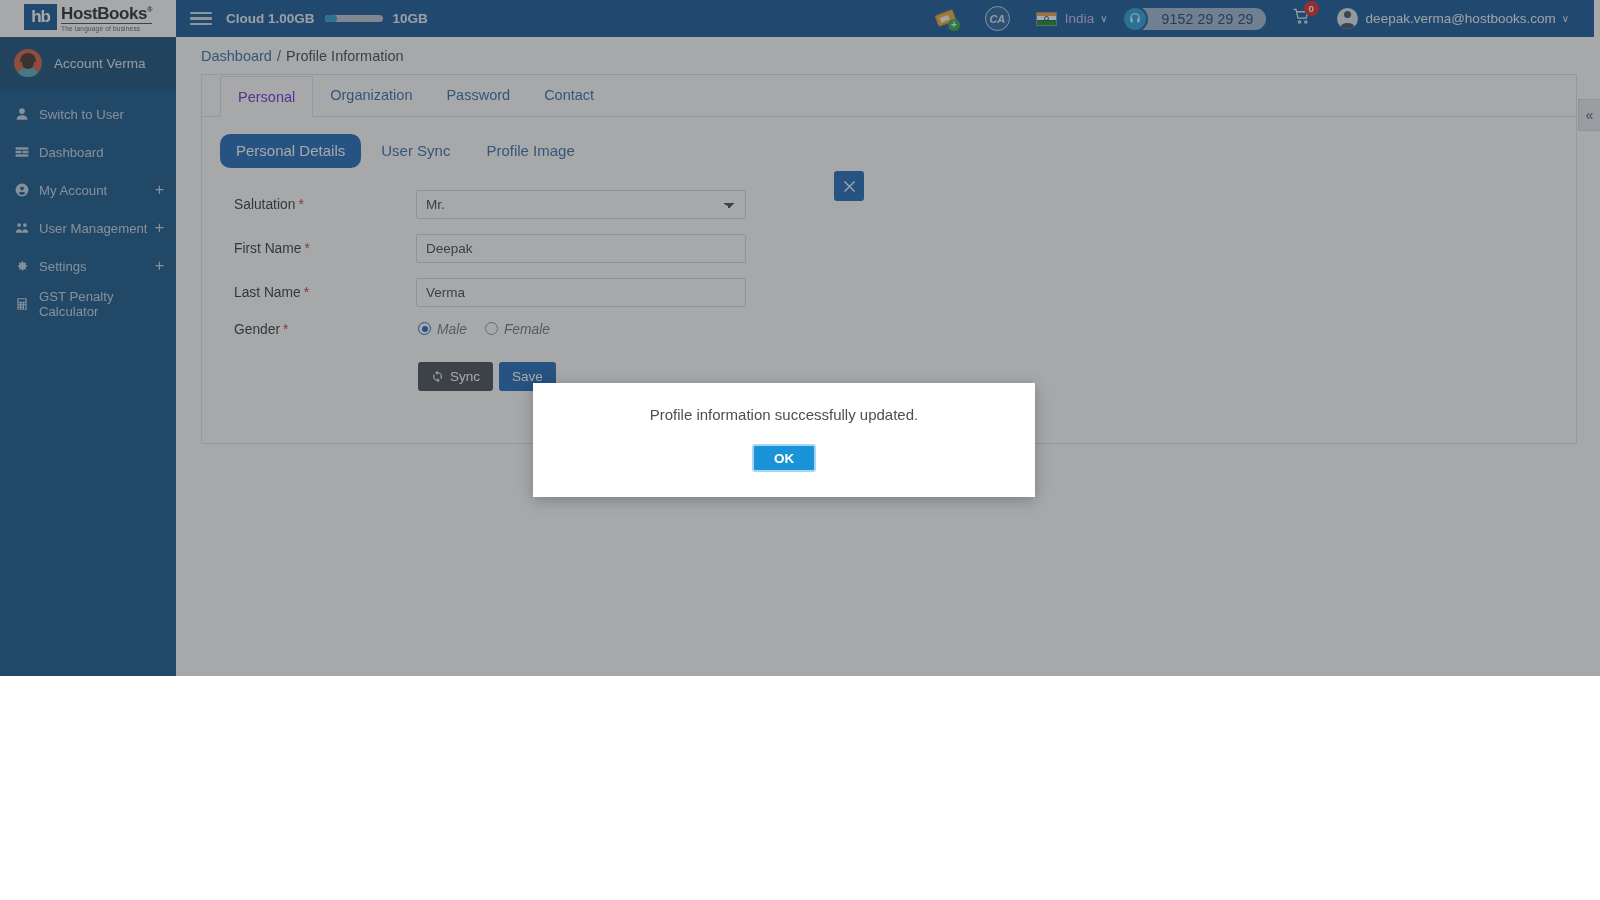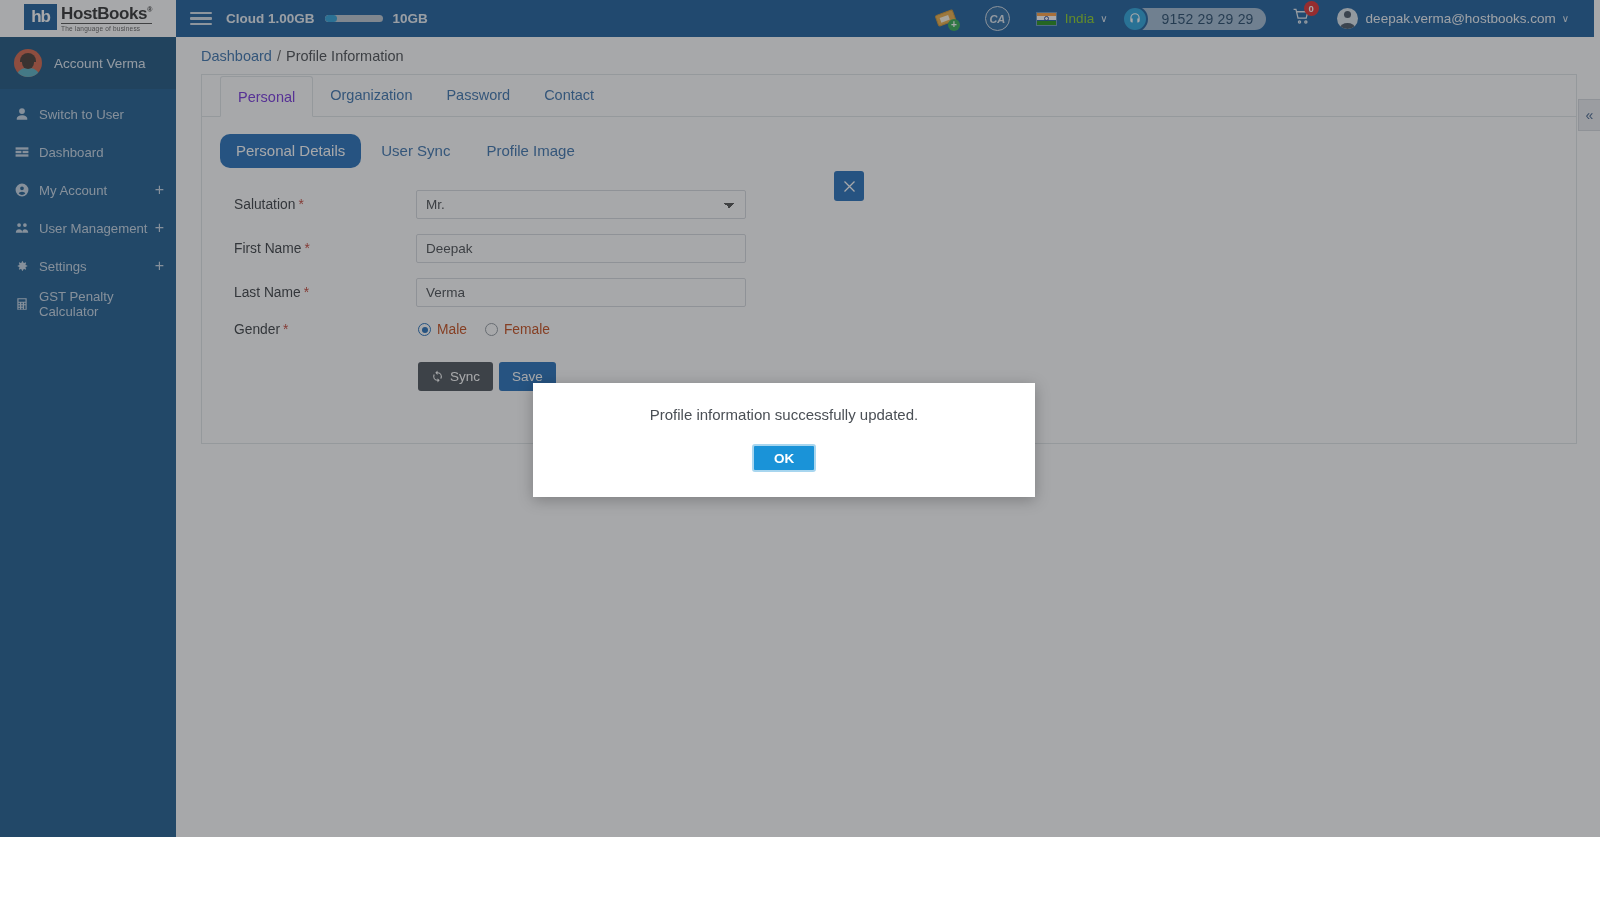--- a/index.html
+++ b/index.html
@@ -5,21 +5,21 @@
   * { box-sizing: border-box; }
   html, body {
     margin: 0; padding: 0;
     width: 1600px; height: 900px;
     overflow: hidden;
     font-family: "Liberation Sans", sans-serif;
   }
   body { background: #ffffff; }
 
   
-  #app { position: relative; width: 1600px; height: 837px; }
+  #app { position: relative; width: 1600px; height: 676px; }
 
   
   .topbar {
     position: absolute; left: 176px; top: 0; right: 6px; height: 37px;
     background: #0c5394;
     display: flex; align-items: center;
     color: #ffffff;
     z-index: 5;
   }
   .brandbox {
@@ -77,21 +77,21 @@
     display: flex; align-items: center; justify-content: center;
     background: rgba(255,255,255,0.07);
   }
 
   .flag { width: 21px; height: 14px; border: 1px solid rgba(255,255,255,.35); position: relative; overflow: hidden; }
   .flag .s1 { position: absolute; left:0; right:0; top:0; height: 33.3%; background: #ff9933; }
   .flag .s2 { position: absolute; left:0; right:0; top:33.3%; height: 33.4%; background: #ffffff; }
   .flag .s3 { position: absolute; left:0; right:0; bottom:0; height: 33.3%; background: #138808; }
   .flag .chakra { position: absolute; left: 50%; top: 50%; width: 5px; height: 5px; margin: -2.5px 0 0 -2.5px; border: 1px solid #1a3a8f; border-radius: 50%; }
 
-  .country-name { margin-left: 8px; font-size: 13.5px; color: #84cc16; }
+  .country-name { margin-left: 8px; font-size: 13.5px; color: #c4b5fd; }
   .caret { margin-left: 6px; font-size: 10px; color: #dde6ee; }
 
   .phone-pill {
     display: flex; align-items: center; height: 22px;
     background: rgba(210,220,230,0.72); border-radius: 11px;
     padding: 0 12px 0 28px; position: relative;
   }
   .phone-pill .num { font-size: 14px; color: #123a5e; font-weight: normal; letter-spacing: .2px; white-space: nowrap; }
   .headset {
     position: absolute; left: -11px; top: 50%; margin-top: -13px;
@@ -192,21 +192,21 @@
     font-family: "Liberation Sans", sans-serif; border-radius: 2px;
     appearance: none; -webkit-appearance: none;
   }
   select.f-input {
     background-image: linear-gradient(45deg, transparent 50%, #444 50%), linear-gradient(135deg, #444 50%, transparent 50%);
     background-position: calc(100% - 16px) 12px, calc(100% - 11px) 12px;
     background-size: 5px 5px, 5px 5px;
     background-repeat: no-repeat;
   }
   .radio-group { display: flex; align-items: center; gap: 18px; padding-left: 2px; }
-  .radio-opt { display: flex; align-items: center; font-size: 13.8px; color: #c2410c; cursor: pointer; }
+  .radio-opt { display: flex; align-items: flex-start; font-size: 13.8px; color: #737373; cursor: pointer; font-style: italic; }
   .rdot {
     width: 13px; height: 13px; border-radius: 50%; border: 1px solid #8b9299;
     background: #ffffff; margin-right: 6px; position: relative; flex: none;
   }
   .rdot.checked { border-color: #1565b5; }
   .rdot.checked:after {
     content: ""; position: absolute; left: 50%; top: 50%; width: 6px; height: 6px; margin: -3px 0 0 -3px;
     background: #1565b5; border-radius: 50%;
   }
 

